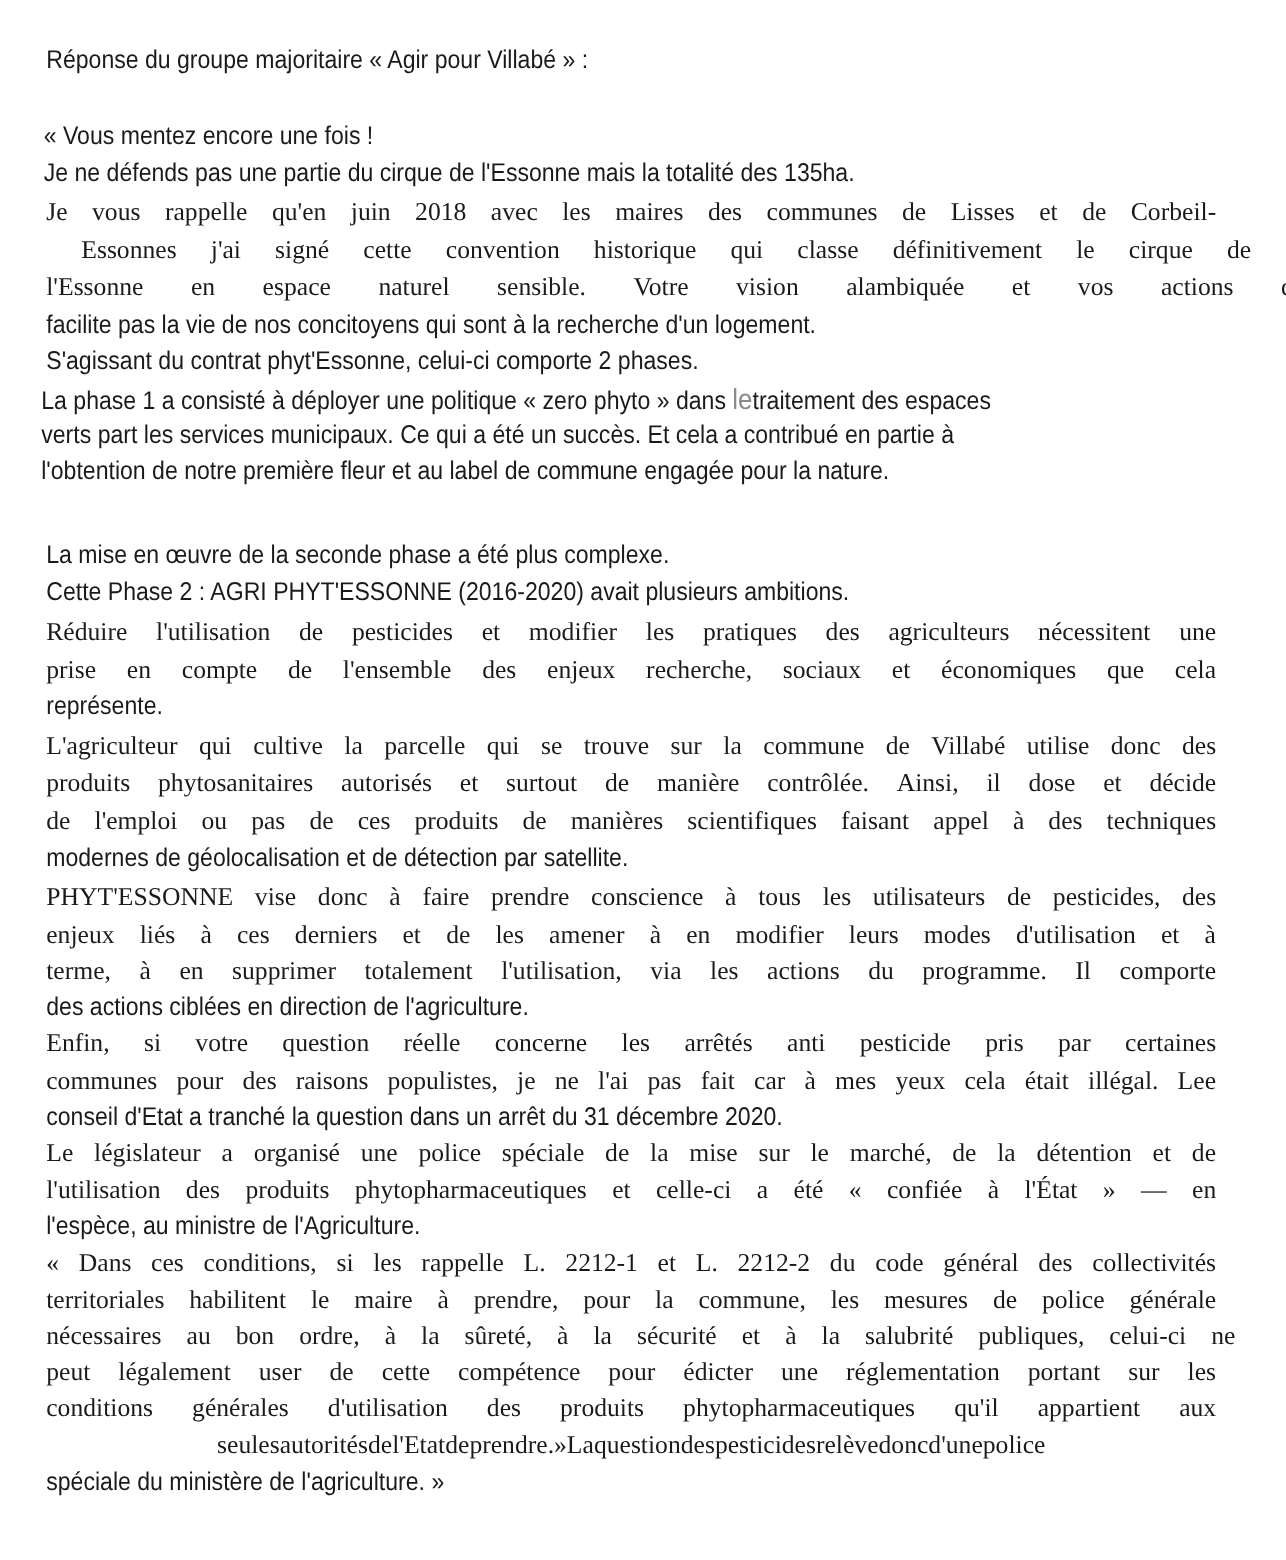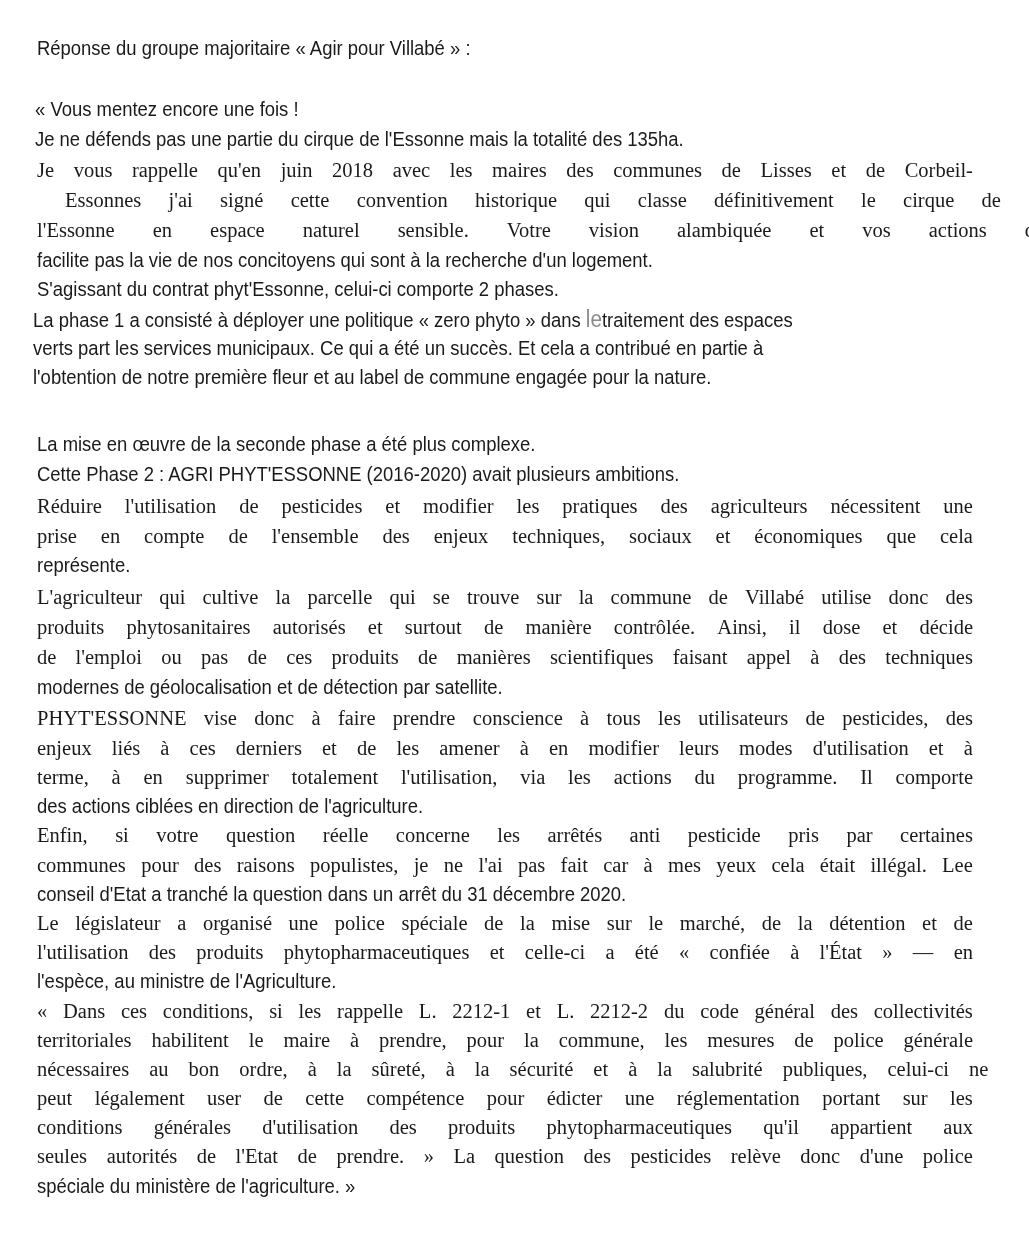--- a/index.html
+++ b/index.html
@@ -88,21 +88,21 @@
       <span>une</span>
     </div>
     <div class="line just" style="top: 524px; left: 37px; width: 936px;">
       <span>prise</span>
       <span>en</span>
       <span>compte</span>
       <span>de</span>
       <span>l'ensemble</span>
       <span>des</span>
       <span>enjeux</span>
-      <span>techniques,</span>
+      <span>recherche,</span>
       <span>sociaux</span>
       <span>et</span>
       <span>économiques</span>
       <span>que</span>
       <span>cela</span>
     </div>
     <div class="line" style="top: 553px; left: 37px; transform: scaleX(0.9);">représente.</div>
     <div class="line just" style="top: 585px; left: 37px; width: 936px;">
       <span>L'agriculteur</span>
       <span>qui</span>
@@ -352,21 +352,21 @@
       <span>conditions</span>
       <span>générales</span>
       <span>d'utilisation</span>
       <span>des</span>
       <span>produits</span>
       <span>phytopharmaceutiques</span>
       <span>qu'il</span>
       <span>appartient</span>
       <span>aux</span>
     </div>
-    <div class="line just" style="top: 1144px; left: 37px; width: 936px;">
+    <div class="line just" style="top: 1144px; left: 37px; width: 936px; justify-content: center;">
       <span>seules</span>
       <span>autorités</span>
       <span>de</span>
       <span>l'Etat</span>
       <span>de</span>
       <span>prendre.</span>
       <span>»</span>
       <span>La</span>
       <span>question</span>
       <span>des</span>

